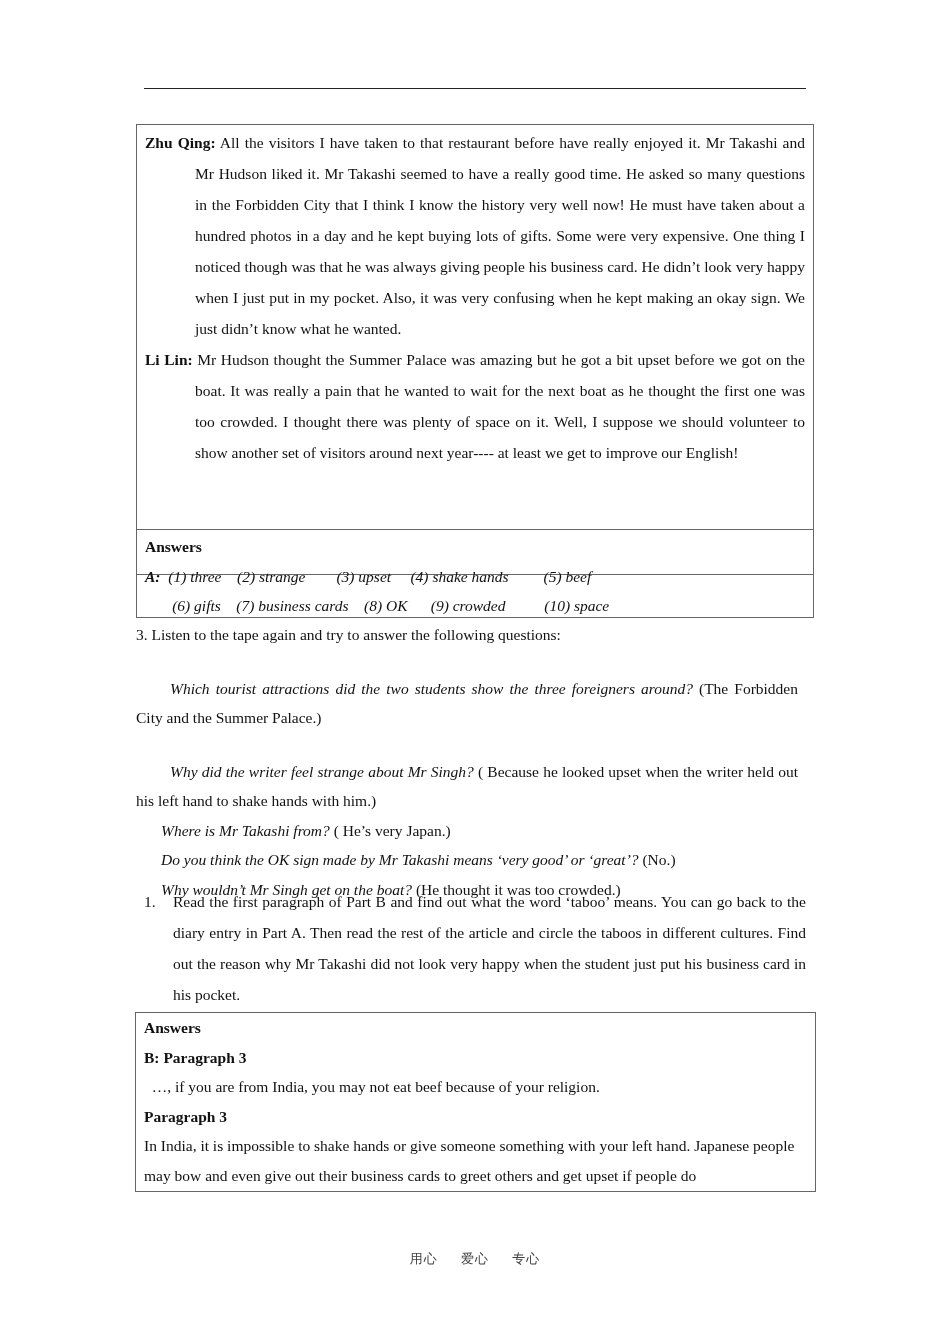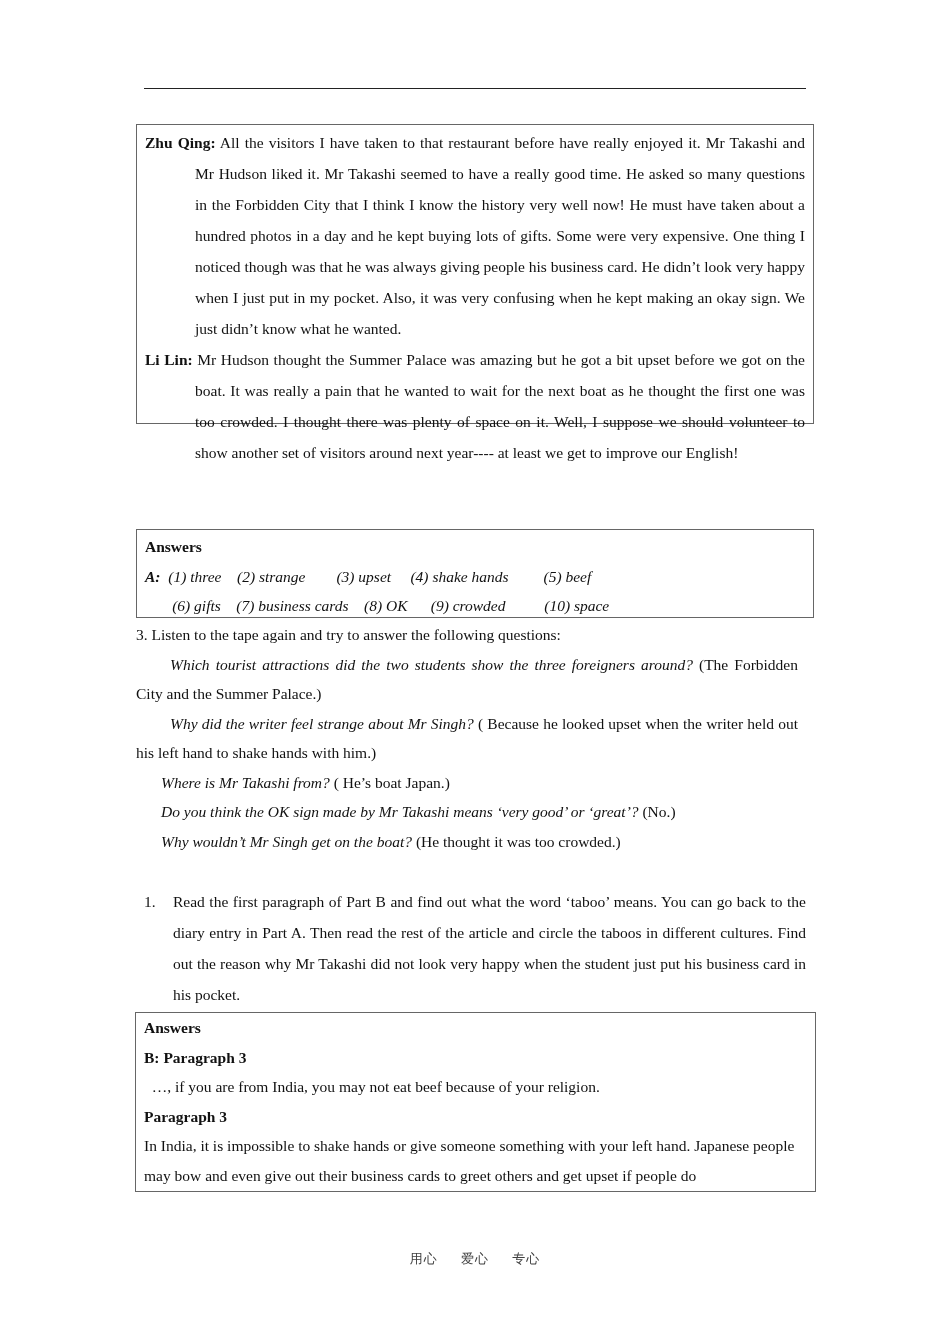--- a/index.html
+++ b/index.html
@@ -3,28 +3,28 @@
 <meta charset="utf-8">
 <style>
   html, body { margin: 0; padding: 0; background: #ffffff; }
   body {
     width: 950px; height: 1344px; position: relative; overflow: hidden;
     font-family: "Liberation Serif", "DejaVu Serif", serif;
     color: #111; font-size: 15.5px;
   }
   .rule-top { position: absolute; left: 144px; top: 88px; width: 662px; height: 0; border-top: 1.5px solid #222; }
   .box { position: absolute; border: 1px solid #666; box-sizing: border-box; }
-  .box1 { left: 136px; top: 124px; width: 678px; height: 300px; padding: 2px 8px 0 8px; }
+  .box1 { left: 136px; top: 124px; width: 678px; height: 451px; padding: 2px 8px 0 8px; }
   .speaker { line-height: 31px; text-align: justify; text-indent: -50px; padding-left: 50px; }
   .speaker b { font-weight: bold; }
   .box2 { left: 136px; top: 529px; width: 678px; height: 89px; padding: 2px 8px 0 8px; line-height: 29.5px; }
   .ans-row { white-space: pre; font-style: italic; }
   .sec3 { position: absolute; left: 136px; top: 620px; width: 662px; line-height: 29.5px; }
   .para { text-align: justify; }
-  .indent1 { text-indent: 34px; }
+  .indent1 { text-indent: 34px; margin-top: 24px; }
   .q-line { padding-left: 25px; }
   .qi { font-style: italic; }
   .item1 { position: absolute; left: 144px; top: 886px; width: 662px; line-height: 31px; text-align: justify; padding-left: 29px; box-sizing: border-box; }
   .item1 .num { position: absolute; left: 0; }
   .box3 { left: 135px; top: 1012px; width: 681px; height: 180px; padding: 0 8px; line-height: 29.5px; }
   .box3 .b { font-weight: bold; }
   .footer { position: absolute; left: 0; width: 950px; top: 1250px; text-align: center; font-family: "DejaVu Sans", sans-serif; font-size: 13px; color: #404040; letter-spacing: 1px; }
   .footer span { margin: 0 9px; }
 </style>
 </head>
@@ -46,21 +46,21 @@
 <div class="box box2">
   <div><b>Answers</b></div>
   <div class="ans-row"><b>A:</b><span>  (1) three    (2) strange        (3) upset     (4) shake hands         (5) beef</span></div>
   <div class="ans-row">       (6) gifts    (7) business cards    (8) OK      (9) crowded          (10) space</div>
 </div>
 
 <div class="sec3">
   <div>3. Listen to the tape again and try to answer the following questions:</div>
   <div class="para indent1"><span class="qi">Which tourist attractions did the two students show the three foreigners around?</span><span> (The Forbidden City and the Summer Palace.)</span></div>
   <div class="para indent1"><span class="qi">Why did the writer feel strange about Mr Singh?</span><span> ( Because he looked upset when the writer held out his left hand to shake hands with him.)</span></div>
-  <div class="q-line"><span class="qi">Where is Mr Takashi from?</span><span> ( He’s boat Japan.)</span></div>
+  <div class="q-line"><span class="qi">Where is Mr Takashi from?</span><span> ( He’s very Japan.)</span></div>
   <div class="q-line"><span class="qi">Do you think the OK sign made by Mr Takashi means ‘very good’ or ‘great’?</span><span> (No.)</span></div>
   <div class="q-line"><span class="qi">Why wouldn’t Mr Singh get on the boat?</span><span> (He thought it was too crowded.)</span></div>
 </div>
 
 <div class="item1">
   <span class="num">1.</span>
   <span>Read the first paragraph of Part B and find out what the word ‘taboo’ means. You can go back to the diary entry in Part A. Then read the rest of the article and circle the taboos in different cultures. Find out the reason why Mr Takashi did not look very happy when the student just put his business card in his pocket.</span>
 </div>
 
 <div class="box box3">

